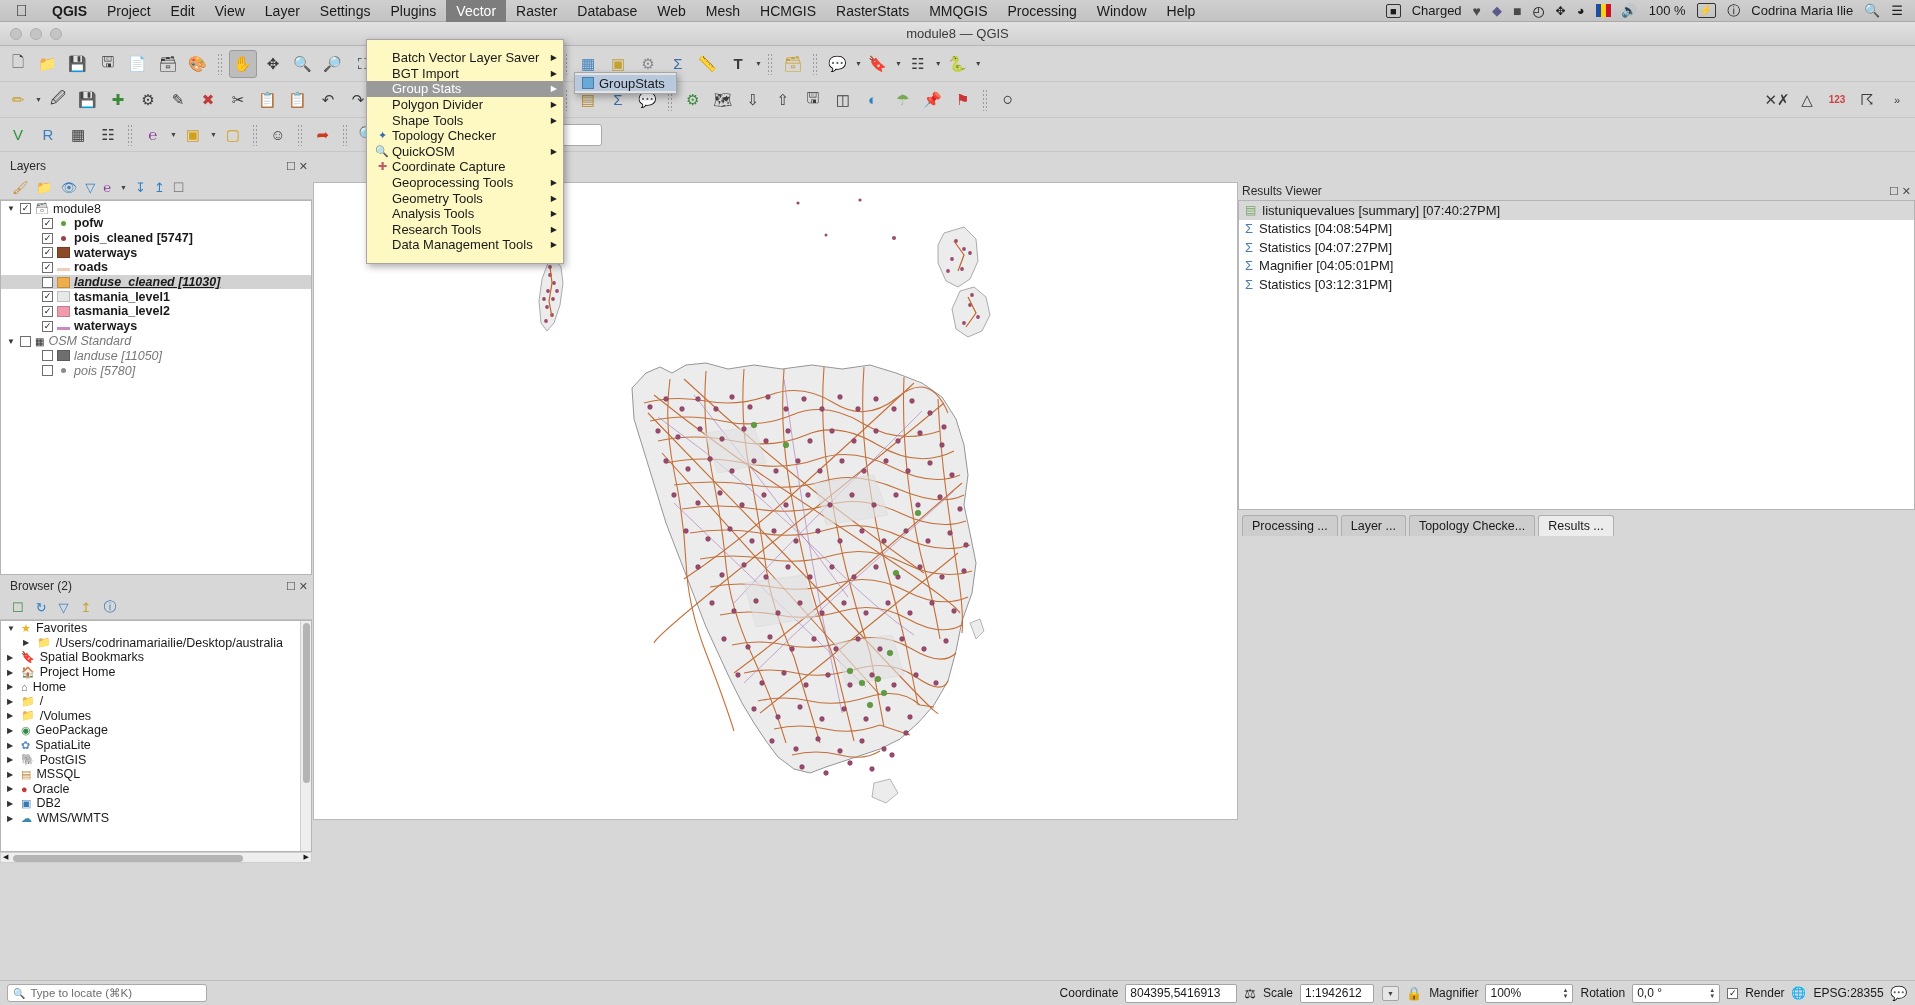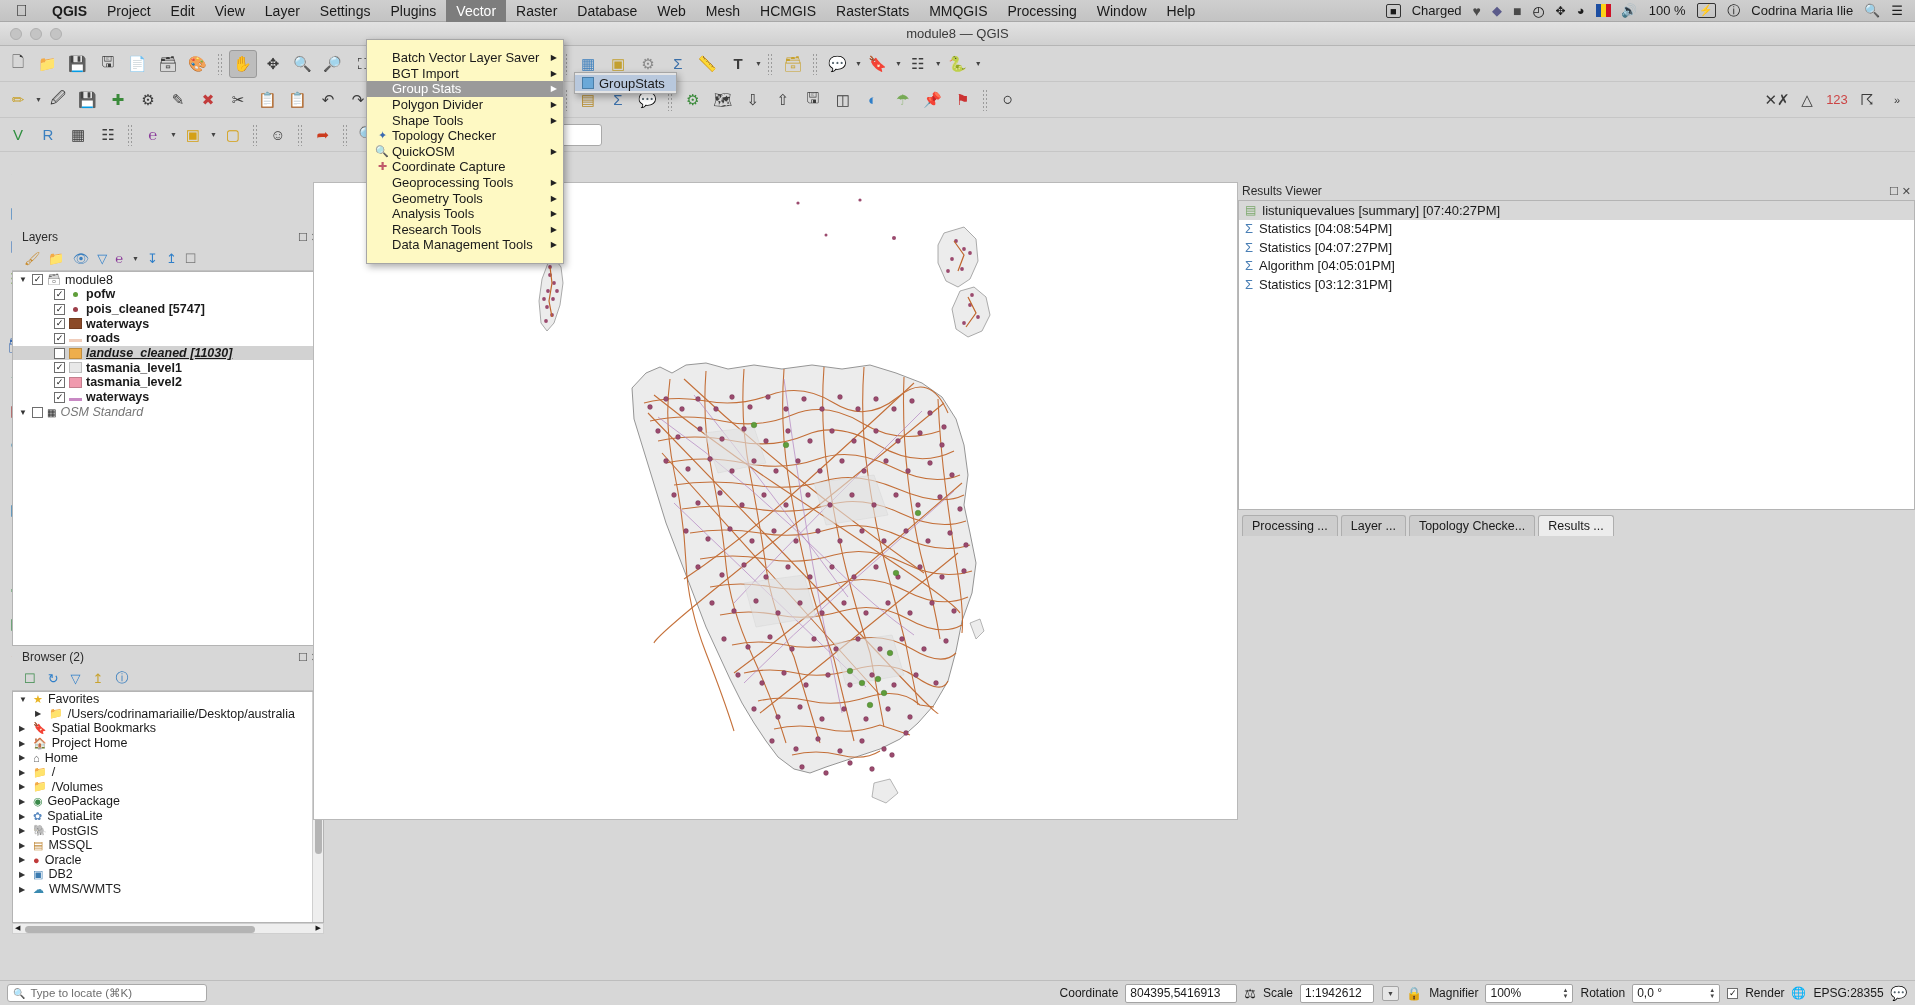--- a/index.html
+++ b/index.html
@@ -63,22 +63,22 @@
            border-radius: 3px; display: flex; align-items: center; padding: 0 5px;
            font-size: 12px; color: #9a9a9a; }
 
   
   .panel-title { height: 18px; display: flex; align-items: center; padding: 0 4px;
                  font-size: 12px; color: #2b2b2b; background: #d7d7d7; }
   .panel-title .pt-actions { margin-left: auto; display: flex; gap: 3px; font-size: 11px; color: #4a4a4a; }
   .panel-tools { height: 25px; display: flex; align-items: center; gap: 8px; padding: 0 7px;
                  background: #d7d7d7; border-bottom: 1px solid #c0c0c0; }
 
-  #left { position: absolute; left: 12px; top: 135px; width: 312px; height: 848px;
-          background: #d7d7d7; display: flex; flex-direction: column; justify-content: center; }
+  #left { position: absolute; left: 0; top: 135px; width: 312px; height: 848px;
+          background: #d7d7d7; display: flex; flex-direction: column; }
   .layers-tree { background: #fff; border: 1px solid #b4b4b4; flex: 1; overflow: hidden;
                  font-size: 12.5px; }
   .lrow { display: flex; align-items: center; height: 14.7px; padding-left: 6px; gap: 4px;
           white-space: nowrap; }
   .lrow.sel { background: #d2d2d2; }
   .chev { width: 9px; font-size: 8px; color: #333; }
   .cbox { width: 11px; height: 11px; border: 1px solid #6e6e6e; background: #fff;
           display: inline-flex; align-items: center; justify-content: center;
           font-size: 9px; line-height: 1; color: #111; }
   .swatch { width: 13px; height: 11px; display: inline-block; }
@@ -274,21 +274,21 @@
       <div class="tbtn">◫</div>
       <div class="tbtn" style="color:#2f7fc9;">◐</div>
       <div class="tbtn" style="color:#7a5;">☂</div>
       <div class="tbtn">📌</div>
       <div class="tbtn" style="color:#c33;">⚑</div>
       <div class="grip"></div>
       <div class="tbtn" style="color:#222;font-size:18px;">○</div>
       <div class="spacer" style="flex:1"></div>
       <div class="tbtn">✕✗</div>
       <div class="tbtn">△</div>
-      <div class="tbtn" style="color:#cc4444;font-size:13px;font-weight:normal;">123</div>
+      <div class="tbtn" style="color:#cc4444;font-size:10px;font-weight:bold;">123</div>
       <div class="tbtn">☈</div>
       <div class="tbtn" style="font-size:11px;">»</div>
     </div>
 
     <div class="toolbar" style="height:34px;">
       <div class="tbtn" style="color:#2f8f3f;">V</div>
       <div class="tbtn" style="color:#3a7fbf;">R</div>
       <div class="tbtn">▦</div>
       <div class="tbtn">☷</div>
       <div class="grip"></div>
@@ -417,20 +417,36 @@
               <span class="lname">waterways</span>
             </div>
           </div>
 
         <div class="lrow" style="height:15px;">
           <span class="chev">▼</span>
           <span class="cbox"></span>
           <span style="font-size:10px;">▦</span>
           <span class="lname grayital">OSM Standard</span>
         </div>
+        <div id="layer-rows2">
+            <div class="lrow">
+              <span style="width:9px"></span>
+              <span style="width:18px"></span>
+              <span class="cbox"></span>
+              <span class="swatch" style="background:#6f6f6f;border:1px solid rgba(0,0,0,.18)"></span>
+              <span class="lname grayital">landuse [11050]</span>
+            </div>
+            <div class="lrow">
+              <span style="width:9px"></span>
+              <span style="width:18px"></span>
+              <span class="cbox"></span>
+              <span class="dot" style="background:#8a8a8a"></span>
+              <span class="lname grayital">pois [5780]</span>
+            </div>
+          </div>
       </div>
 
       <div class="panel-title" style="padding-left:10px;margin-top:2px;">
         <span>Browser (2)</span>
         <span class="pt-actions">
           <span>☐</span>
           <span>✕</span>
         </span>
       </div>
       <div class="panel-tools" style="padding-left:12px;gap:12px;">
@@ -801,21 +817,21 @@
             <div class="res-row">
               <span style="color:#4a7fb5;font-size:13px;">Σ</span>
               <span>Statistics [04:08:54PM]</span>
             </div>
             <div class="res-row">
               <span style="color:#4a7fb5;font-size:13px;">Σ</span>
               <span>Statistics [04:07:27PM]</span>
             </div>
             <div class="res-row">
               <span style="color:#4a7fb5;font-size:13px;">Σ</span>
-              <span>Algorithm [04:05:01PM]</span>
+              <span>Magnifier [04:05:01PM]</span>
             </div>
             <div class="res-row">
               <span style="color:#4a7fb5;font-size:13px;">Σ</span>
               <span>Statistics [03:12:31PM]</span>
             </div>
           </div>
       </div>
       <div class="tabbar">
         <div id="right-tabs" style="display:flex;gap:3px;align-items:flex-end;">
             <div class="tab"><span>Processing ...</span></div>

